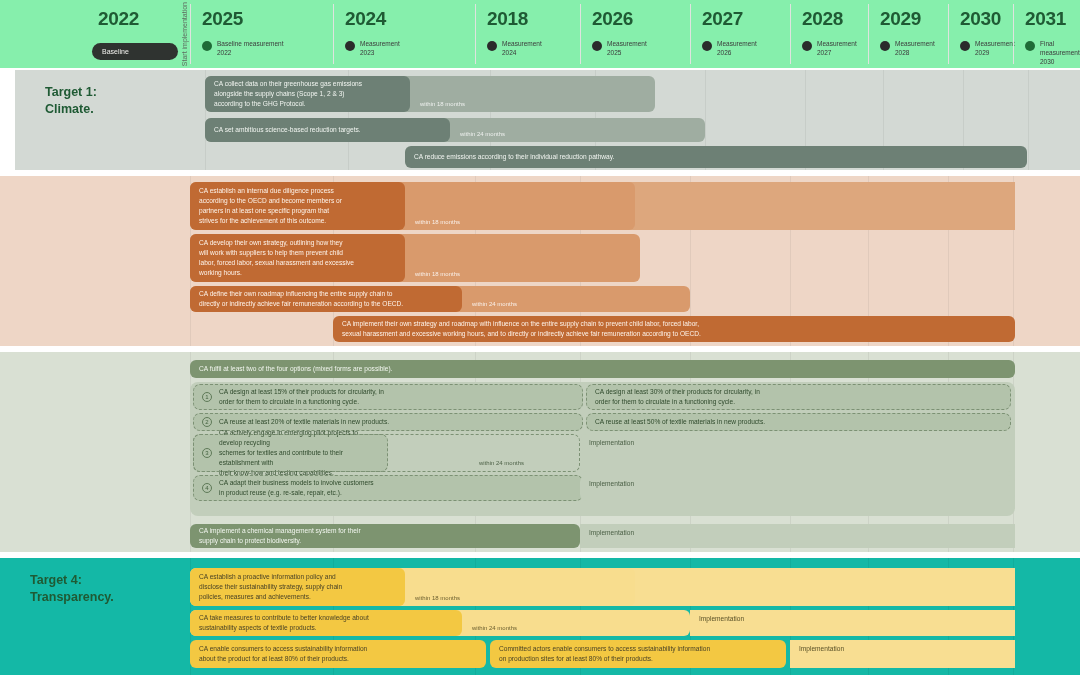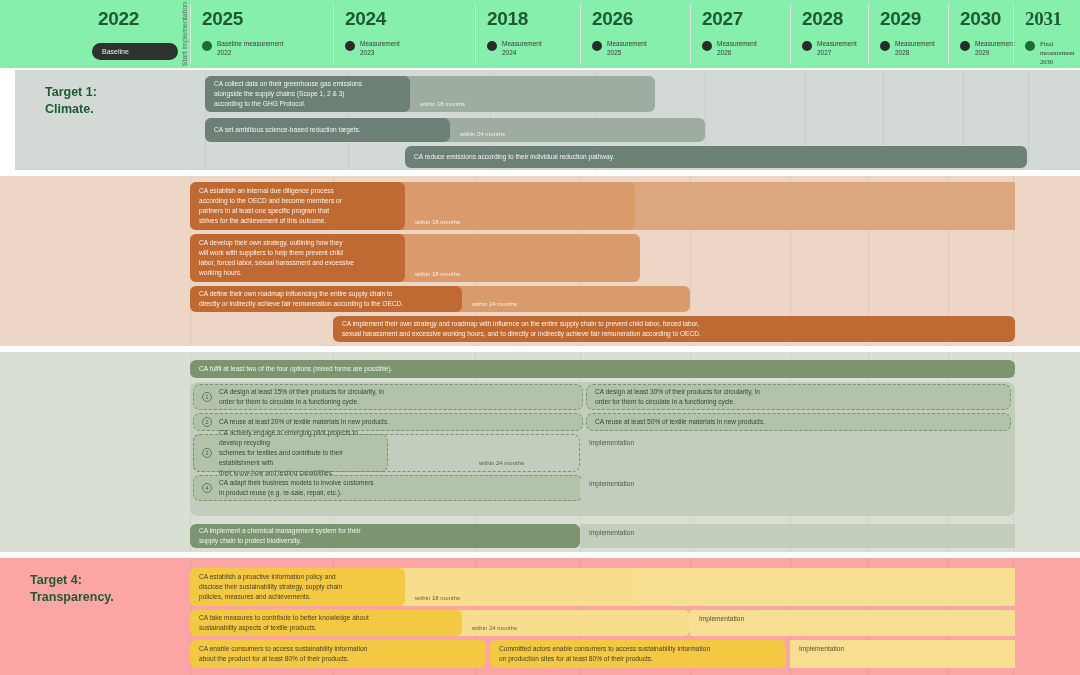--- a/index.html
+++ b/index.html
@@ -158,21 +158,21 @@
         </div>
         <div class="yearcol" style="left: 948px; width: 65px; padding-left: 42px;">
           <div class="sep"></div>
           <div class="ylabel">2030</div>
           <div class="mrow">
             <div class="dot"></div>
             <div class="mtext">Measurement
 2029</div>
           </div>
         </div>
-        <div class="yearcol" style="left: 1013px; width: 67px; font-family: Liberation Serif, serif;">
+        <div class="yearcol" style="left: 1013px; width: 67px;">
           <div class="sep"></div>
           <div class="ylabel">2031</div>
           <div class="mrow">
             <div class="dot green"></div>
             <div class="mtext">Final
 measurement
 2030</div>
           </div>
         </div>
       </div>
@@ -329,21 +329,21 @@
         <div class="bar" style="left: 190px; top: 172px; height: 24px; width: 825px;">
           <div class="impl" style="left: 390px; width: 435px; background: rgb(194, 206, 187);">
             <div class="itxt" style="color: rgb(74, 95, 69);">Implementation</div>
           </div>
           <div class="chip" style="width: 390px; background: rgb(125, 148, 112);">
             <div class="txt" style="color: rgb(242, 246, 239);">CA implement a chemical management system for their
 supply chain to protect biodiversity.</div>
           </div>
         </div>
       </div>
-      <div class="section" style="top: 558px; height: 117px; background: #fca5a5;">
+      <div class="section" style="top: 558px; height: 117px; background: #14b8a6;">
         <div class="gridlines">
           <i style="left: 190px;"></i>
           <i style="left: 333px;"></i>
           <i style="left: 475px;"></i>
           <i style="left: 580px;"></i>
           <i style="left: 690px;"></i>
           <i style="left: 790px;"></i>
           <i style="left: 868px;"></i>
           <i style="left: 948px;"></i>
           <i style="left: 1013px;"></i>

